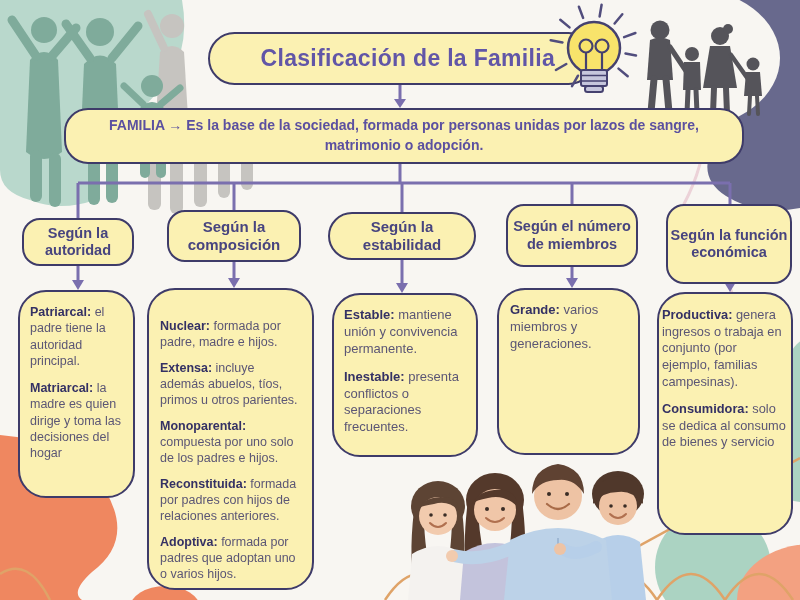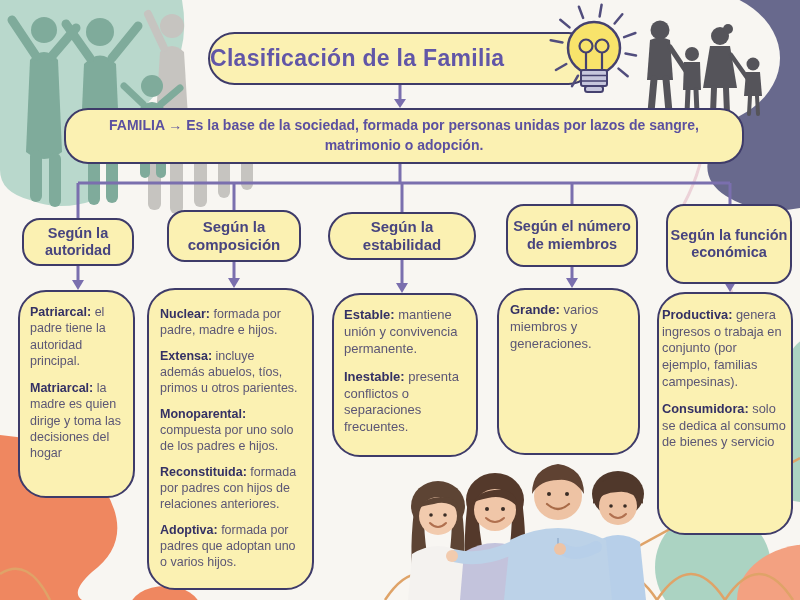--- a/index.html
+++ b/index.html
@@ -11,21 +11,21 @@
   .bg{z-index:0;}
   .photo{z-index:1;}
   .connectors{z-index:2;}
   .bulb{z-index:5;}
   .ybox{
     position:absolute;box-sizing:border-box;background:#fbf1b2;
     border:2.5px solid #3e3b69;z-index:3;
   }
   .title-box{
     left:208px;top:32px;width:387px;height:53px;border-radius:27px;
-    display:flex;align-items:center;justify-content:flex-start;
+    display:flex;align-items:center;justify-content:flex-end;
   }
   .title-text{
     font-size:23px;font-weight:bold;color:#6156a7;letter-spacing:.3px;
     padding-right:38px;white-space:nowrap;
   }
   .def-box{
     left:64px;top:108px;width:680px;height:56px;border-radius:24px;
     display:flex;align-items:center;justify-content:center;text-align:center;
   }
   .def-text{
@@ -39,21 +39,21 @@
   .cat-1{left:22px;top:218px;width:112px;height:48px;font-size:14.5px;}
   .cat-2{left:167px;top:210px;width:134px;height:52px;font-size:15px;}
   .cat-3{left:328px;top:212px;width:148px;height:48px;font-size:15px;border-radius:24px;}
   .cat-4{left:506px;top:204px;width:132px;height:63px;font-size:14.5px;}
   .cat-5{left:666px;top:204px;width:126px;height:80px;font-size:14.5px;}
   .detail-box{border-radius:28px;border-width:2px;color:#5b5675;}
   .detail-box .item{margin:0 0 11px 0;}
   .detail-box .item:last-child{margin-bottom:0;}
   .term{color:#343164;font-weight:bold;}
   .d-1{left:18px;top:290px;width:117px;height:208px;padding:12px 10px;font-size:12.5px;line-height:1.3;}
-  .d-2{left:147px;top:288px;width:167px;height:302px;padding:16px 11px;font-size:12.5px;line-height:1.28;}
+  .d-2{left:147px;top:288px;width:167px;height:302px;padding:28px 11px;font-size:12.5px;line-height:1.28;}
   .d-2 .item{margin-bottom:10px;}
   .d-3{left:332px;top:293px;width:146px;height:164px;padding:12px 10px;font-size:13px;line-height:1.3;}
   .d-4{left:497px;top:288px;width:143px;height:167px;padding:12px 11px;font-size:13px;line-height:1.3;}
   .d-5{left:657px;top:292px;width:136px;height:243px;padding:13px 3px;font-size:12.8px;line-height:1.3;}
 </style>
 </head>
 <body>
 
 <div class="canvas">
 

